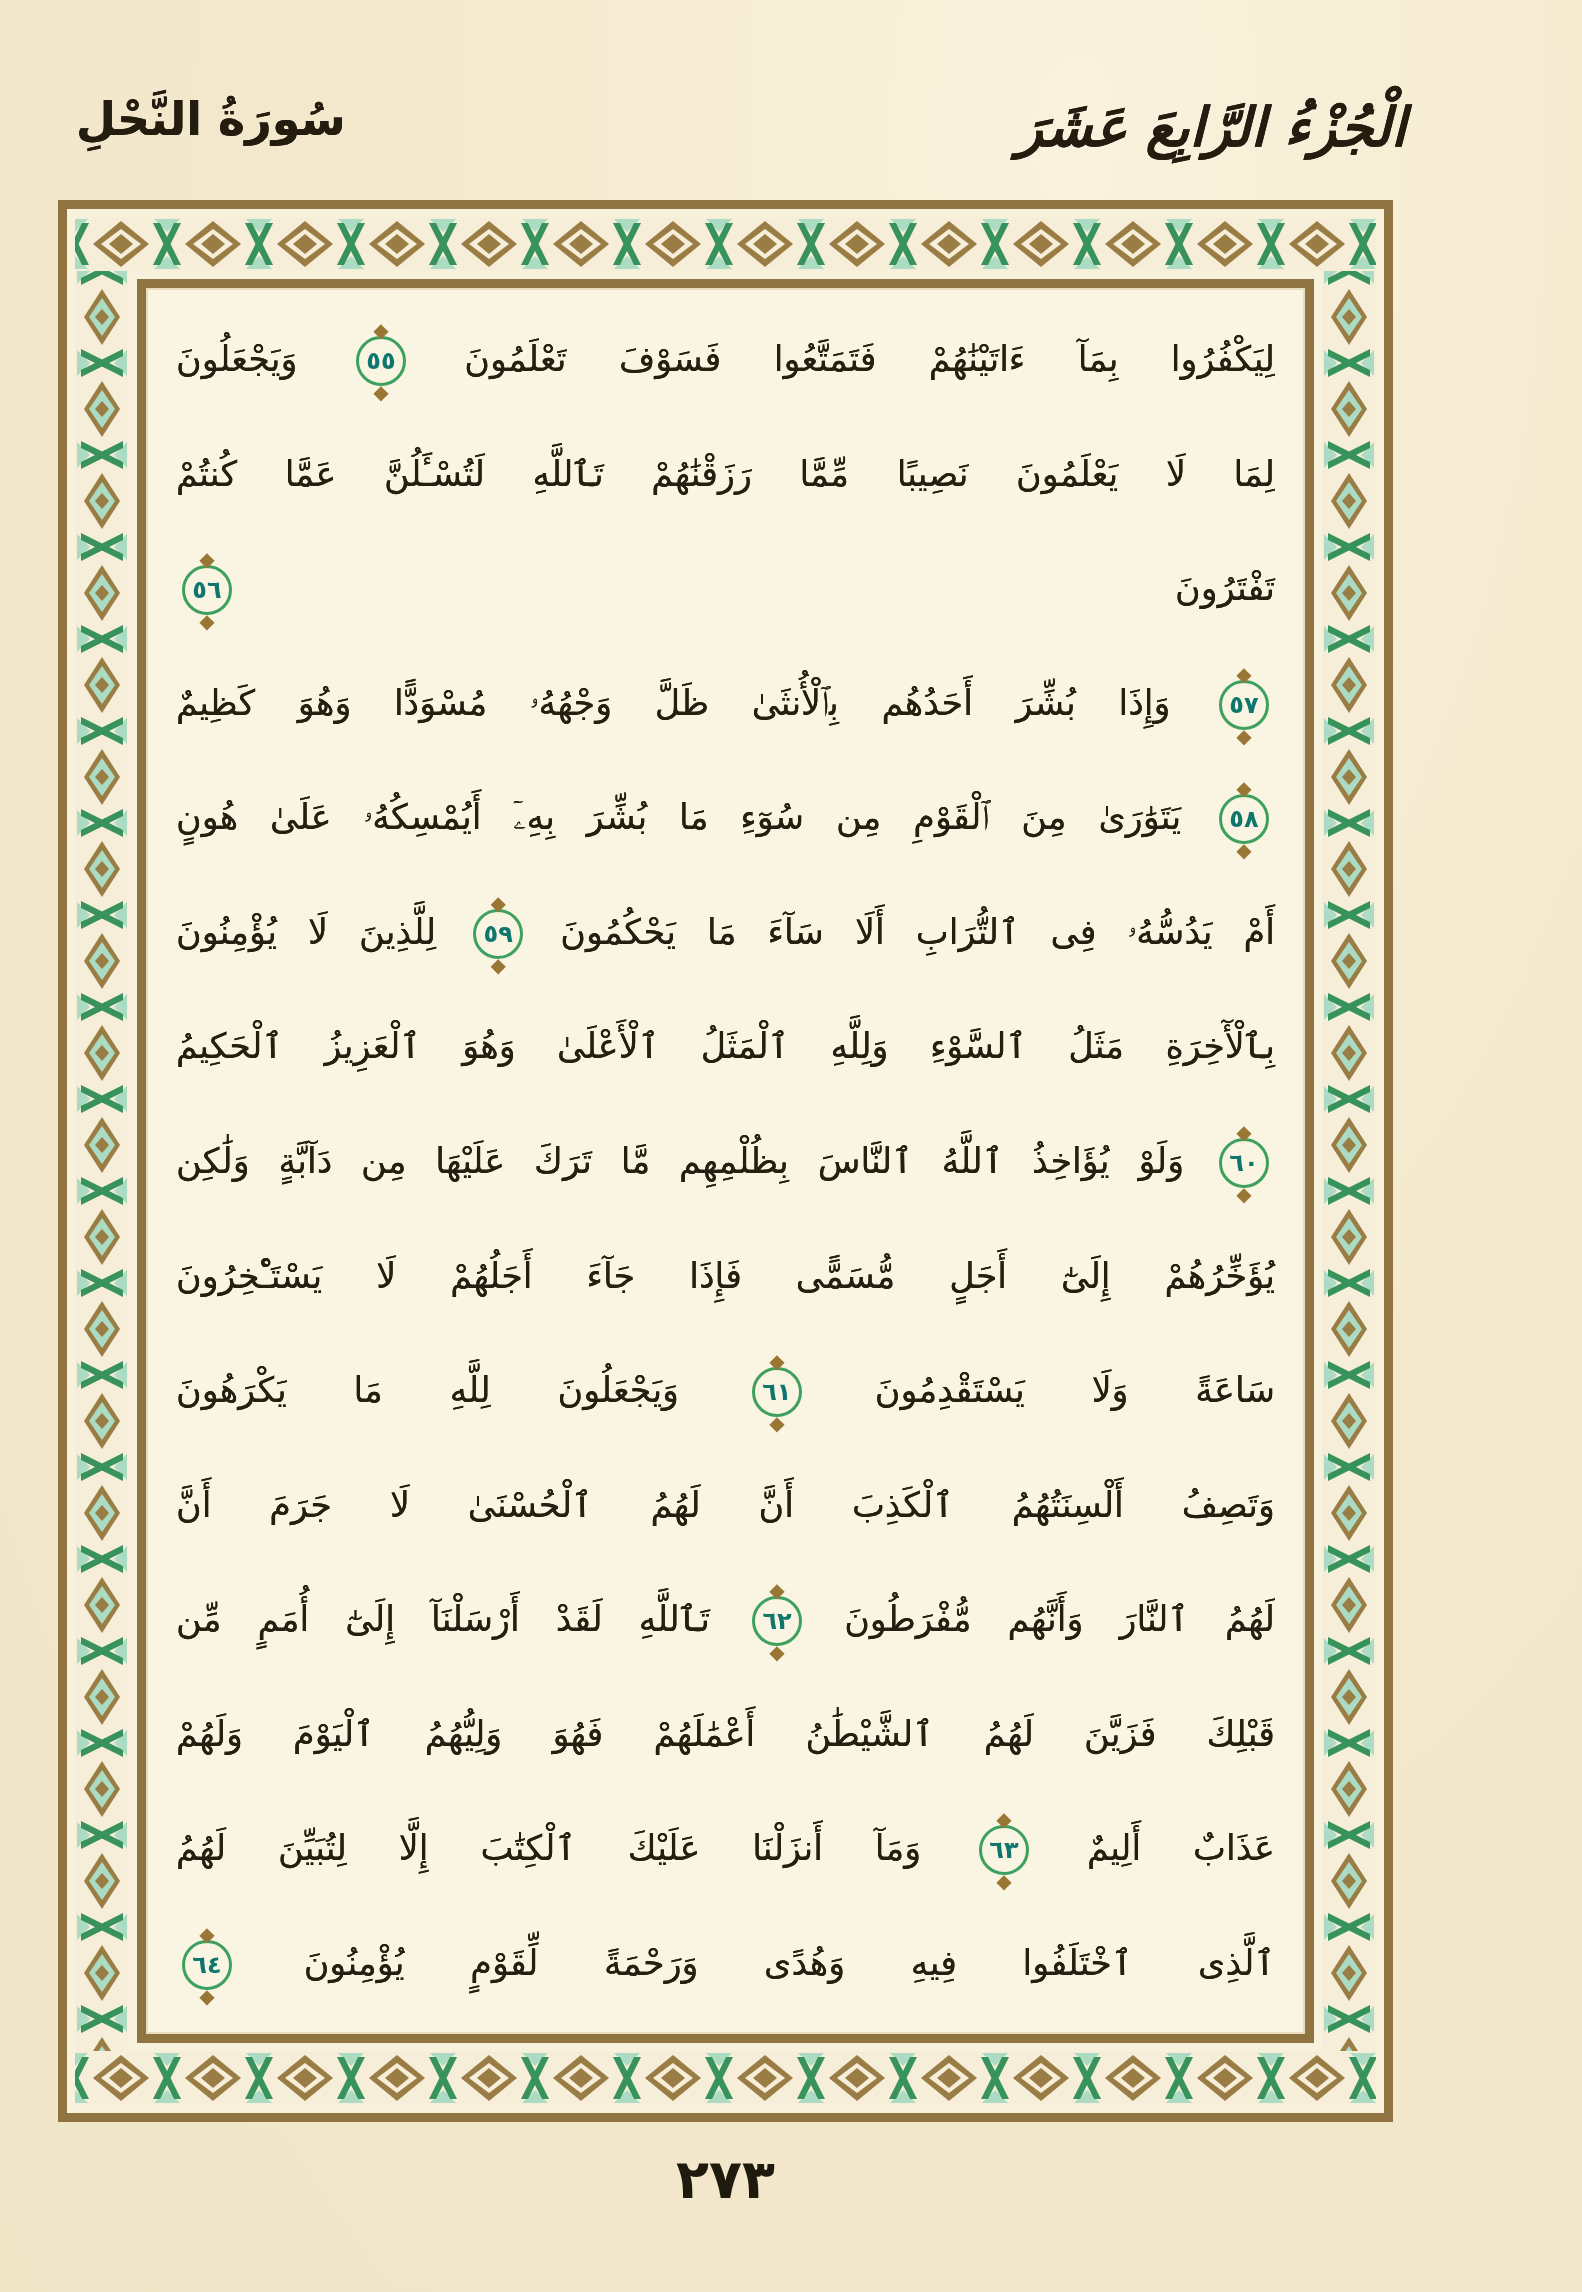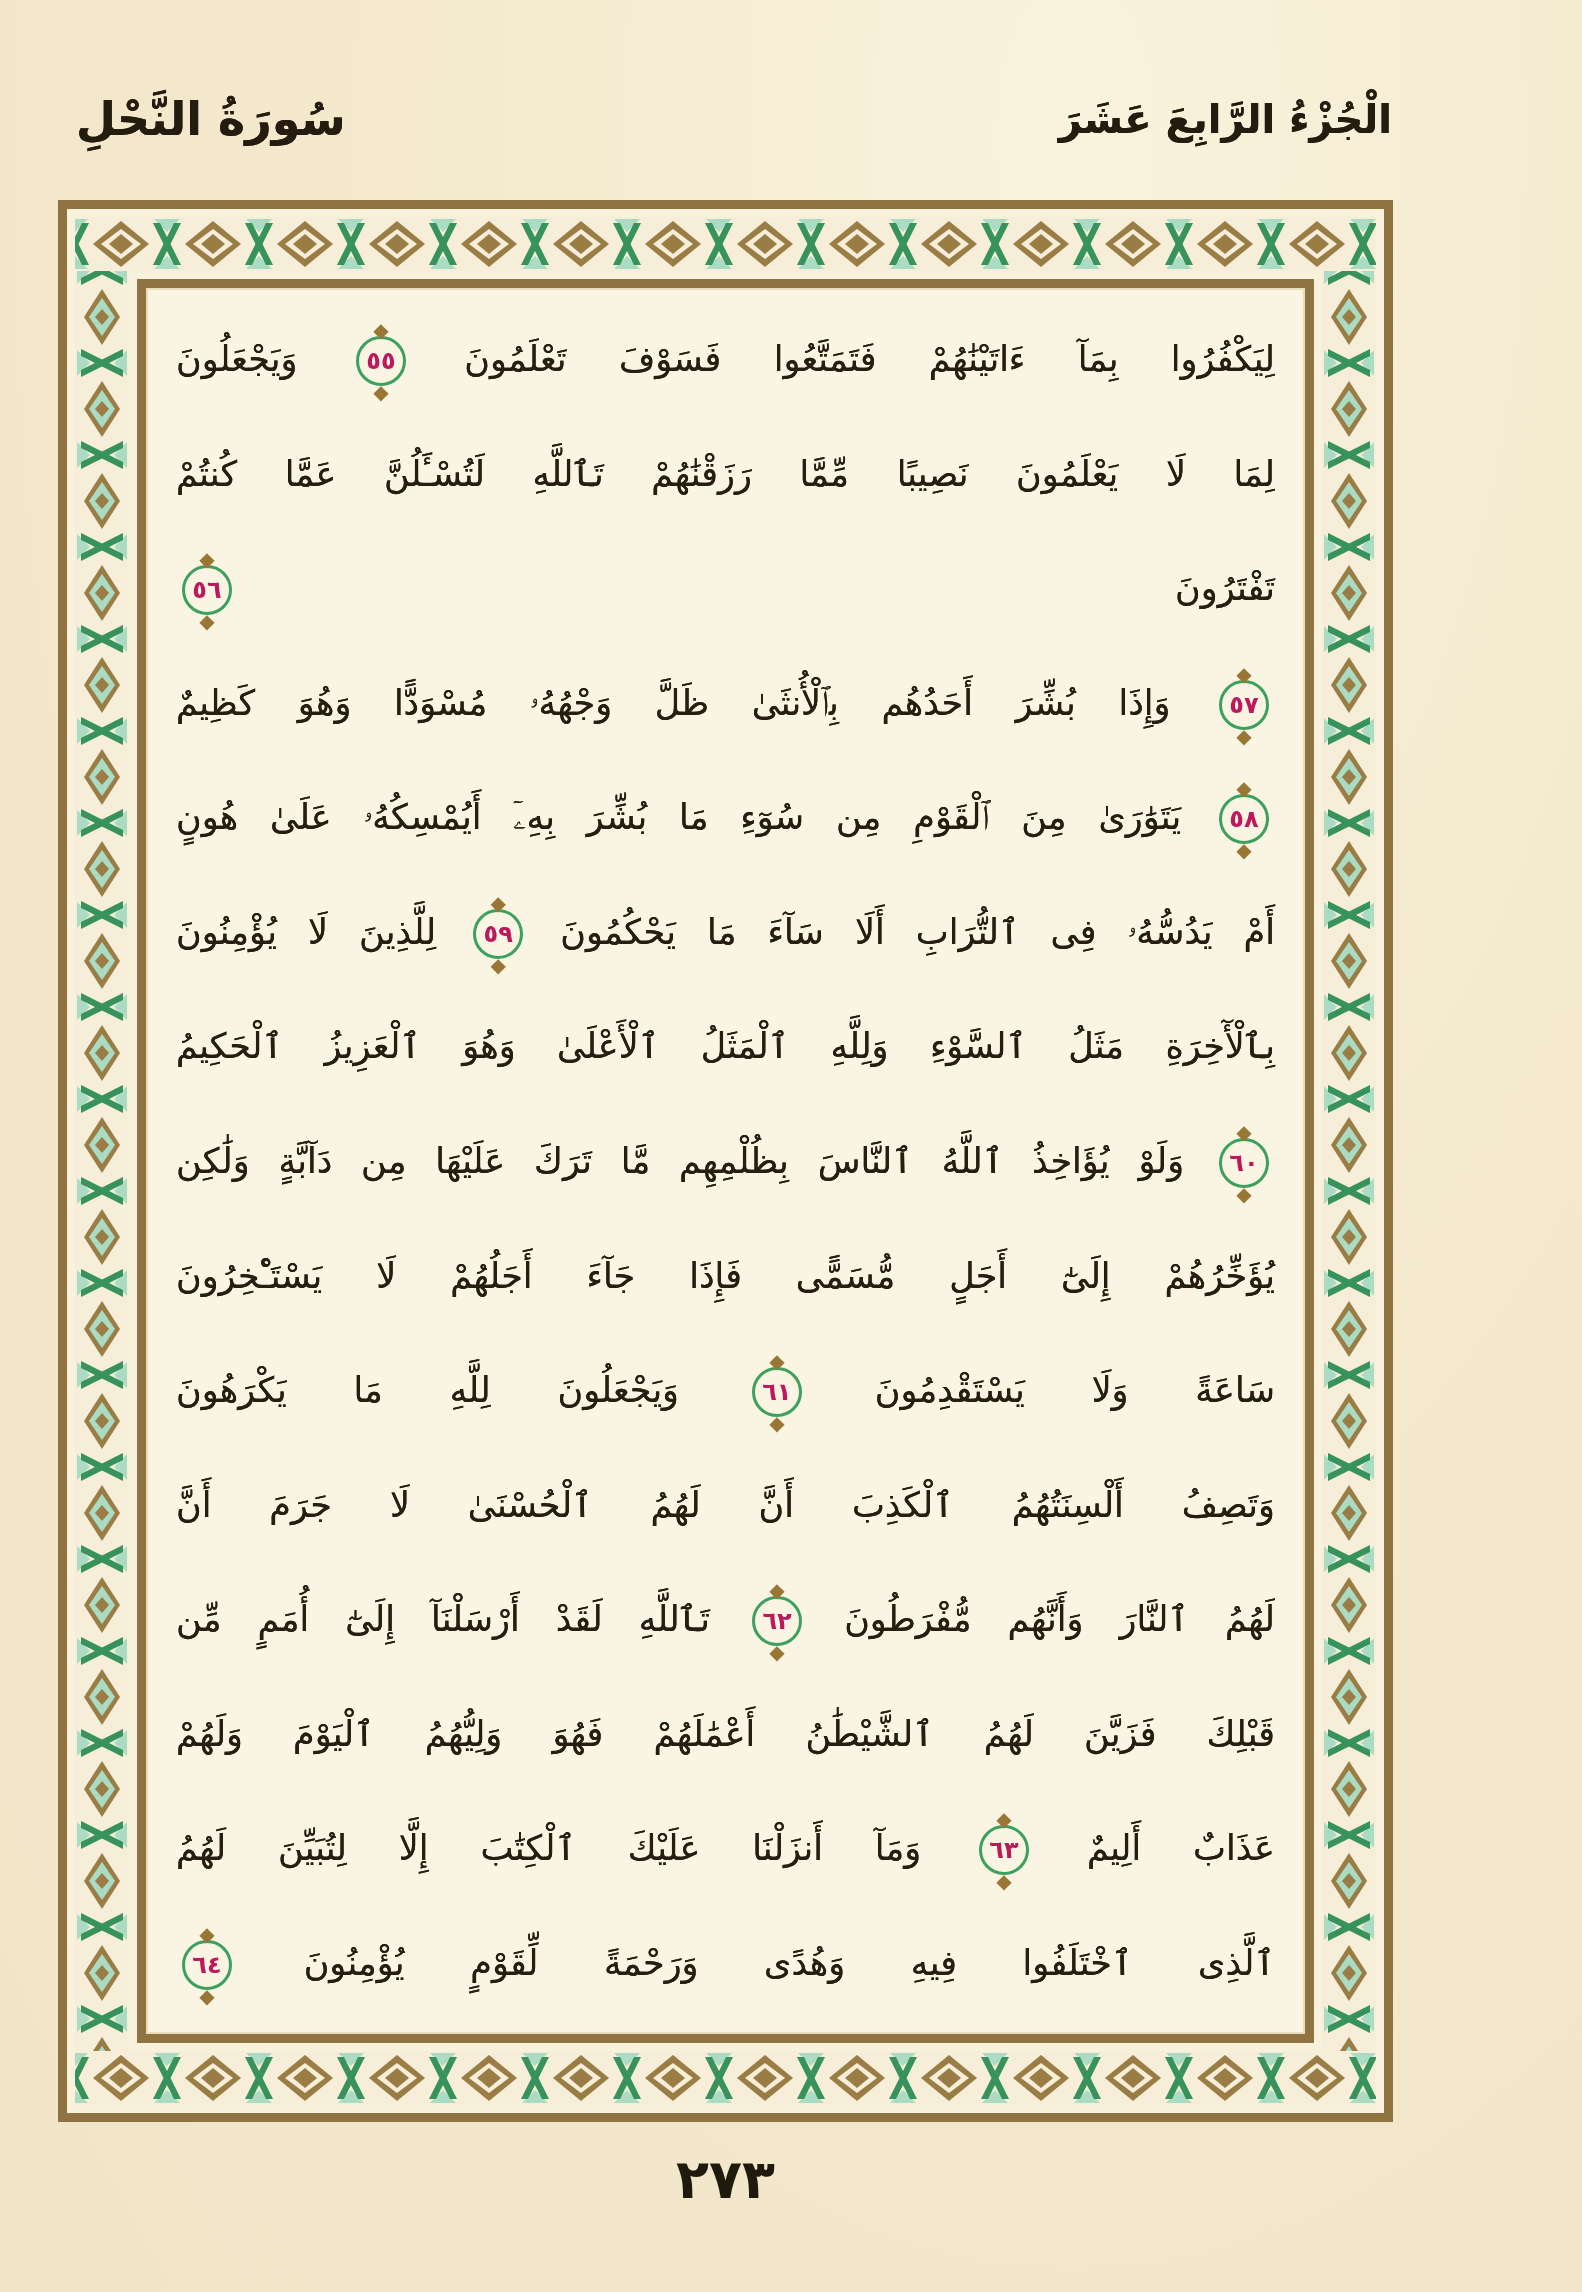--- a/index.html
+++ b/index.html
@@ -16,21 +16,21 @@
   }
   
   .hdr{
     position:absolute;
     color:#241c0f;
     font-weight:bold;
     white-space:nowrap;
     text-shadow:0 0 0.5px #241c0f;
   }
   .hdr-surah{ left:60px; top:92px; font-size:46px;margin-left:16px; }
-  .hdr-juz  { right:190px; top:96px; font-size:40px; }
+  .hdr-juz  { right:176px; top:96px; font-size:54px;font-style:italic; }
   
   .frame{
     position:absolute;
     left:58px; top:200px;
     width:1335px; height:1922px;
     box-sizing:border-box;
     border:9px solid #8f7442;
     background:#f8f1db;
   }
   .band{ position:absolute; inset:8px; }
@@ -77,21 +77,21 @@
     border:3px solid #3da05e;
     border-radius:50%;
     box-sizing:border-box;
     background:#faf4e2;
     margin:0 6px;
   }
   .ayah .num{
     font-size:24px;
     line-height:1;
     font-weight:bold;
-    color:#be185d;
+    color:#0f766e;
   }
   .ayah .orn{
     position:absolute;
     left:50%; transform:translateX(-50%);
     color:#9a7635;
     font-size:20px;
     line-height:1;
   }
   .ayah .orn.top{ top:-19px; }
   .ayah .orn.bot{ bottom:-19px; }

